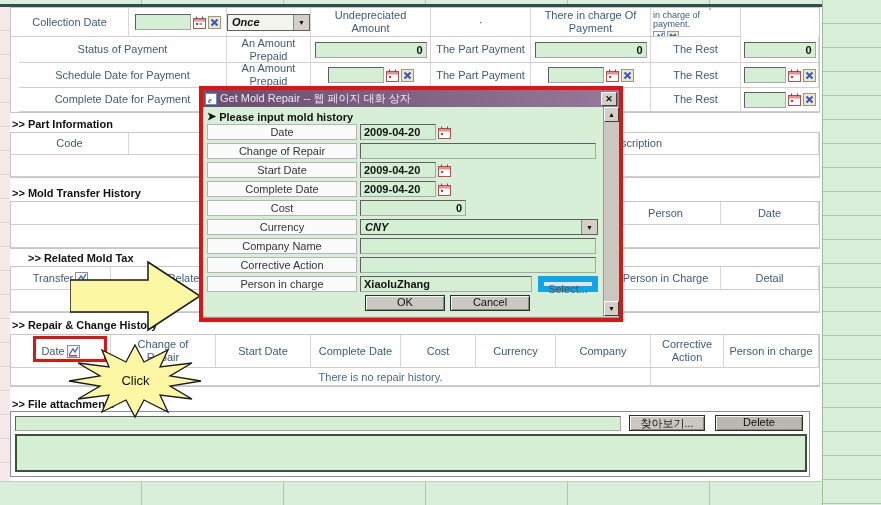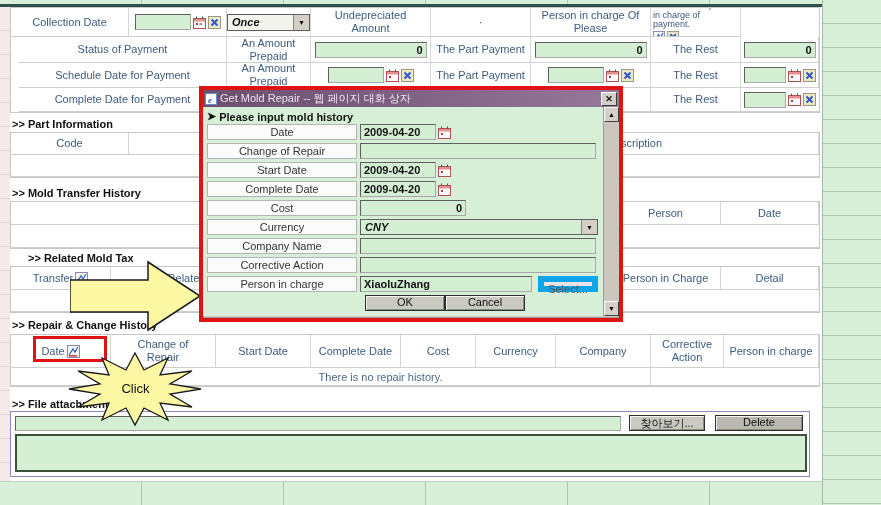--- a/index.html
+++ b/index.html
@@ -108,21 +108,21 @@
   }
   .dlg-val { flex:1; display:flex; align-items:center; padding-left:3px; }
   .dlg-wide { width:236px; }
   .dlg-date { width:76px; }
   .dlg-cost { width:106px; }
   .dlg-combo { width:238px; height:16px; background:#d5efd5; }
   .btn-select {
     margin-left:6px; width:60px; height:16px; background:#ece2e4; border:6px solid #0ea5e9;
     color:#555; font-size:11px; text-align:center; line-height:15px; cursor:pointer;
   }
-  .dlg-buttons { display:flex; margin:2px 0 0 158px; }
+  .dlg-buttons { display:flex; gap:5px; margin:2px 0 0 158px; }
   .dlg-buttons .btn3d { width:80px; height:16px; }
   .scrollbar {
     position:absolute; right:0; top:0; width:16px; height:209px; background:#cbc7be;
     border-left:1px solid #9a9a9a; display:flex; flex-direction:column; justify-content:space-between;
   }
   .scr-btn {
     width:15px; height:15px; background:#d4d0c8; border:1px solid #fff;
     border-right-color:#404040; border-bottom-color:#404040;
     font-size:7px; color:#111; display:flex; align-items:center; justify-content:center; cursor:pointer;
   }
@@ -168,21 +168,21 @@
         </span>
     </div>
     <div class="cell">
       <div class="combo" style="width:112px">
         <span>Once</span>
         <span class="arrow">▼</span>
       </div>
     </div>
     <div class="cell lbl" style="padding:0 6px">Undepreciated Amount</div>
     <div class="cell lbl">·</div>
-    <div class="cell lbl" style="padding:0 4px">Person in charge Of Please</div>
+    <div class="cell lbl" style="padding:0 4px">There in charge Of Payment</div>
     <div class="cell" style="flex-direction:column; align-items:flex-start; justify-content:center; padding:1px 2px">
       <span class="tiny">Please select person in charge of payment.</span>
       <span style="display:flex; gap:2px; margin-top:1px">
         <span class="icon-btn" style="margin-left:0">
             <svg width="12" height="12" viewBox="0 0 13 13">
               <rect x="0.5" y="0.5" width="12" height="12" fill="#f8f8f4" stroke="#8888aa"></rect>
               <path d="M2 10 L6 4 L8 7 L11 2" stroke="#3366cc" stroke-width="1.3" fill="none"></path>
               <rect x="2" y="10" width="8" height="1.6" fill="#cc4444"></rect>
             </svg>
           </span>
@@ -363,21 +363,21 @@
     </div>
     <div class="file-list"></div>
   </div>
 
   <div class="red-box"></div>
 
   <svg class="annot" style="left:70px; top:256px" width="135" height="80">
     <polygon points="0,24 78,24 78,6 130,40 78,74 78,56 0,56" fill="#fbf7a3" stroke="#1a1a1a" stroke-width="1.5"></polygon>
   </svg>
 
-  <div class="annot" style="left:68px; top:352px; width:135px; height:75px">
+  <div class="annot" style="left:68px; top:344px; width:135px; height:75px">
     <svg width="135" height="75">
       <polygon points="133,37 102,42 124,55 92,51 100,68 76,56 67,73 58,56 34,68 41,51 10,55 32,42 1,37 32,32 10,19 41,23 34,6 58,18 67,1 76,18 100,6 92,23 124,19 102,32" fill="#fbf7a3" stroke="#1a1a1a" stroke-width="1.3"></polygon>
     </svg>
     <div class="click-text">Click</div>
   </div>
 
   <div class="dialog">
     <div class="dlg-title">
       <svg width="12" height="12" viewBox="0 0 12 12">
         <rect x="0.5" y="0.5" width="11" height="11" fill="#fff" stroke="#6688cc"></rect>

